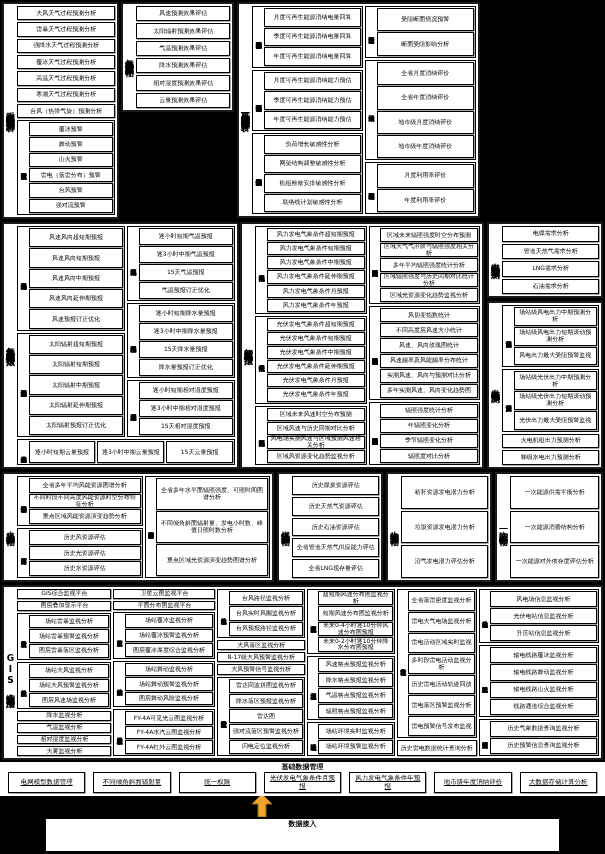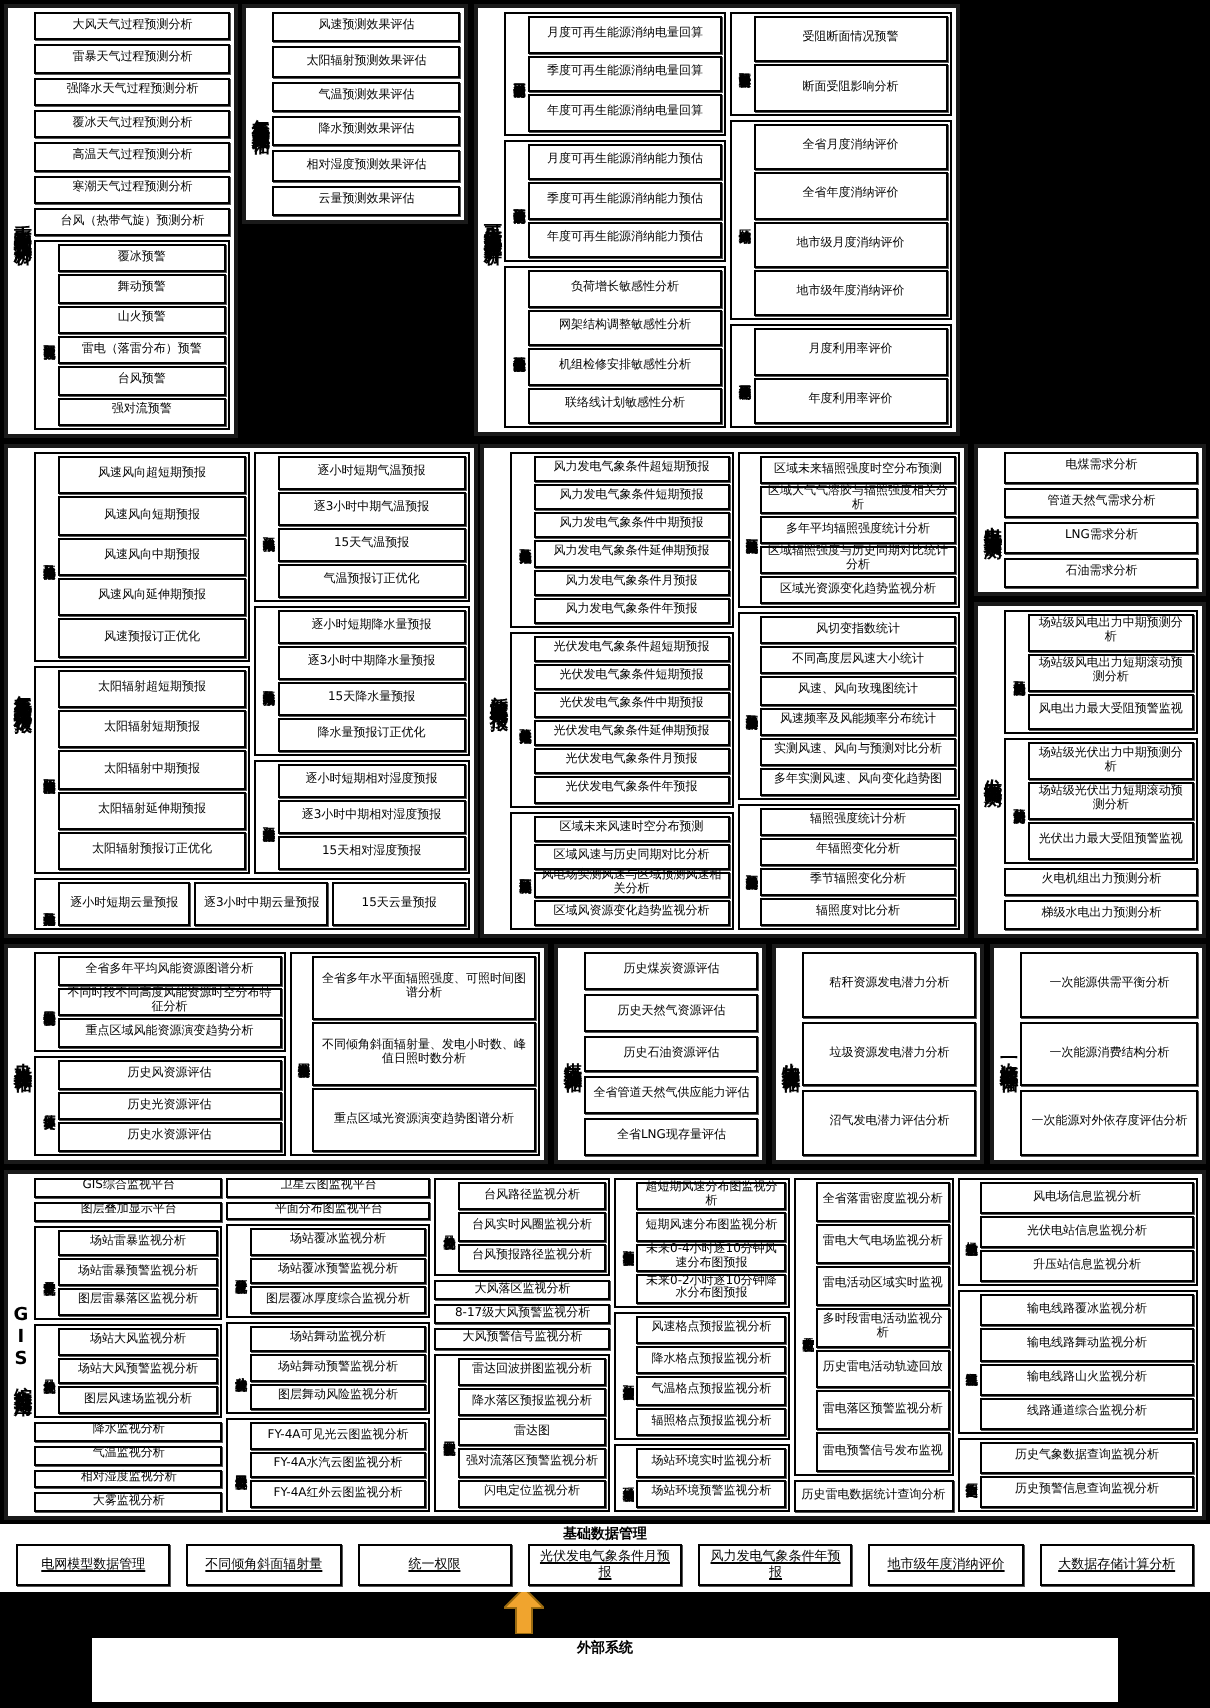--- a/index.html
+++ b/index.html
@@ -551,15 +551,15 @@
         <div class="box">电网模型数据管理</div>
         <div class="box">不同倾角斜面辐射量</div>
         <div class="box">统一权限</div>
         <div class="box">光伏发电气象条件月预报</div>
         <div class="box">风力发电气象条件年预报</div>
         <div class="box">地市级年度消纳评价</div>
         <div class="box">大数据存储计算分析</div>
       </div>
     </div>
     <div class="strip" style="left: 45px; top: 818px; width: 515px; height: 34px;">
-      <div class="strip-label">外部系统</div>
+      <div class="strip-label">数据接入</div>
     </div>
   </div>
 
 </body></html>

